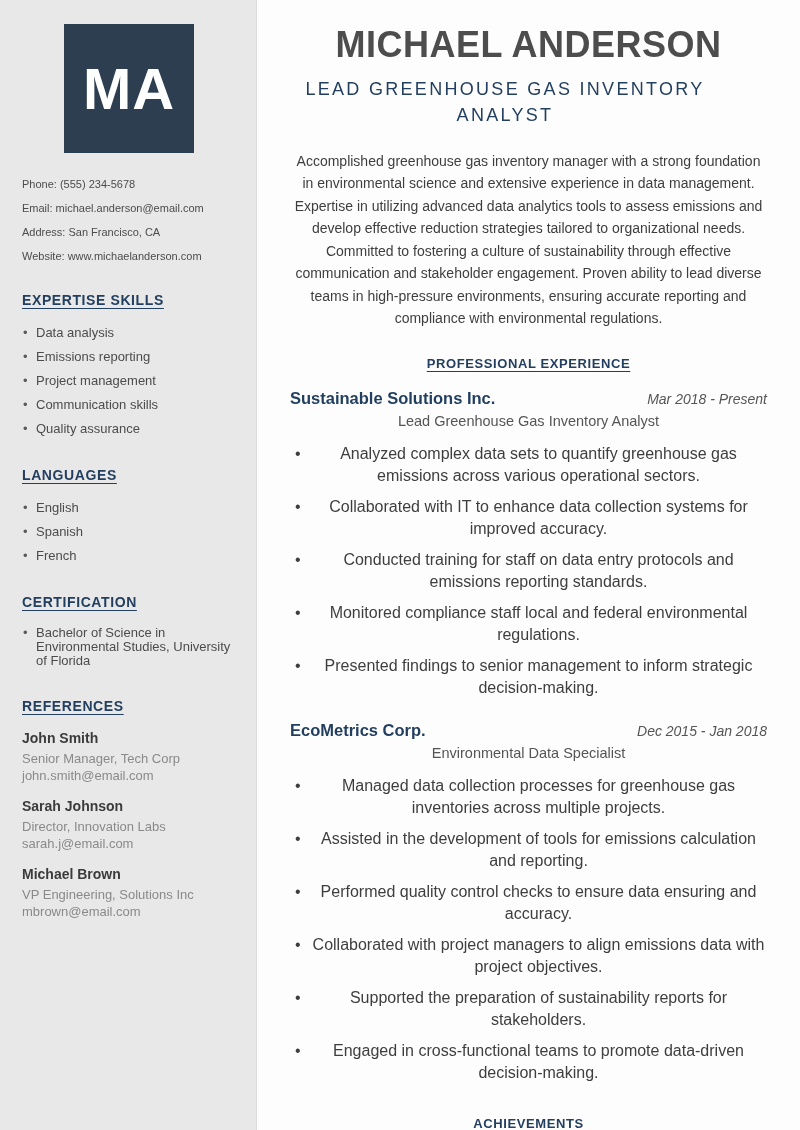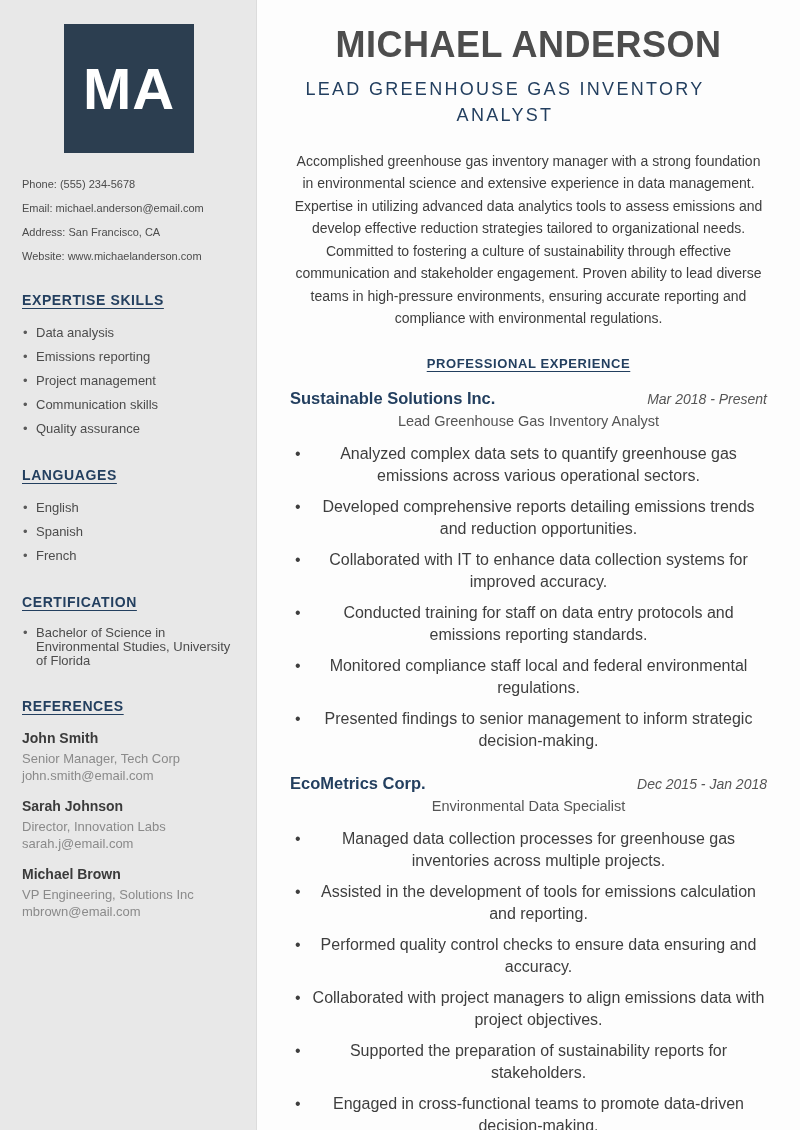--- a/index.html
+++ b/index.html
@@ -168,21 +168,20 @@
       <h2 class="main-heading">PROFESSIONAL EXPERIENCE</h2>
 
       <div class="job">
         <div class="job-header">
           <span class="company">Sustainable Solutions Inc.</span>
           <span class="dates">Mar 2018 - Present</span>
         </div>
         <div class="role">Lead Greenhouse Gas Inventory Analyst</div>
         <ul class="main-list">
           <li>Analyzed complex data sets to quantify greenhouse gas emissions across various operational sectors.</li>
-          <li>Developed comprehensive reports detailing emissions trends and reduction opportunities.</li>
           <li>Collaborated with IT to enhance data collection systems for improved accuracy.</li>
           <li>Conducted training for staff on data entry protocols and emissions reporting standards.</li>
           <li>Monitored compliance staff local and federal environmental regulations.</li>
           <li>Presented findings to senior management to inform strategic decision-making.</li>
         </ul>
       </div>
 
       <div class="job">
         <div class="job-header">
           <span class="company">EcoMetrics Corp.</span>

